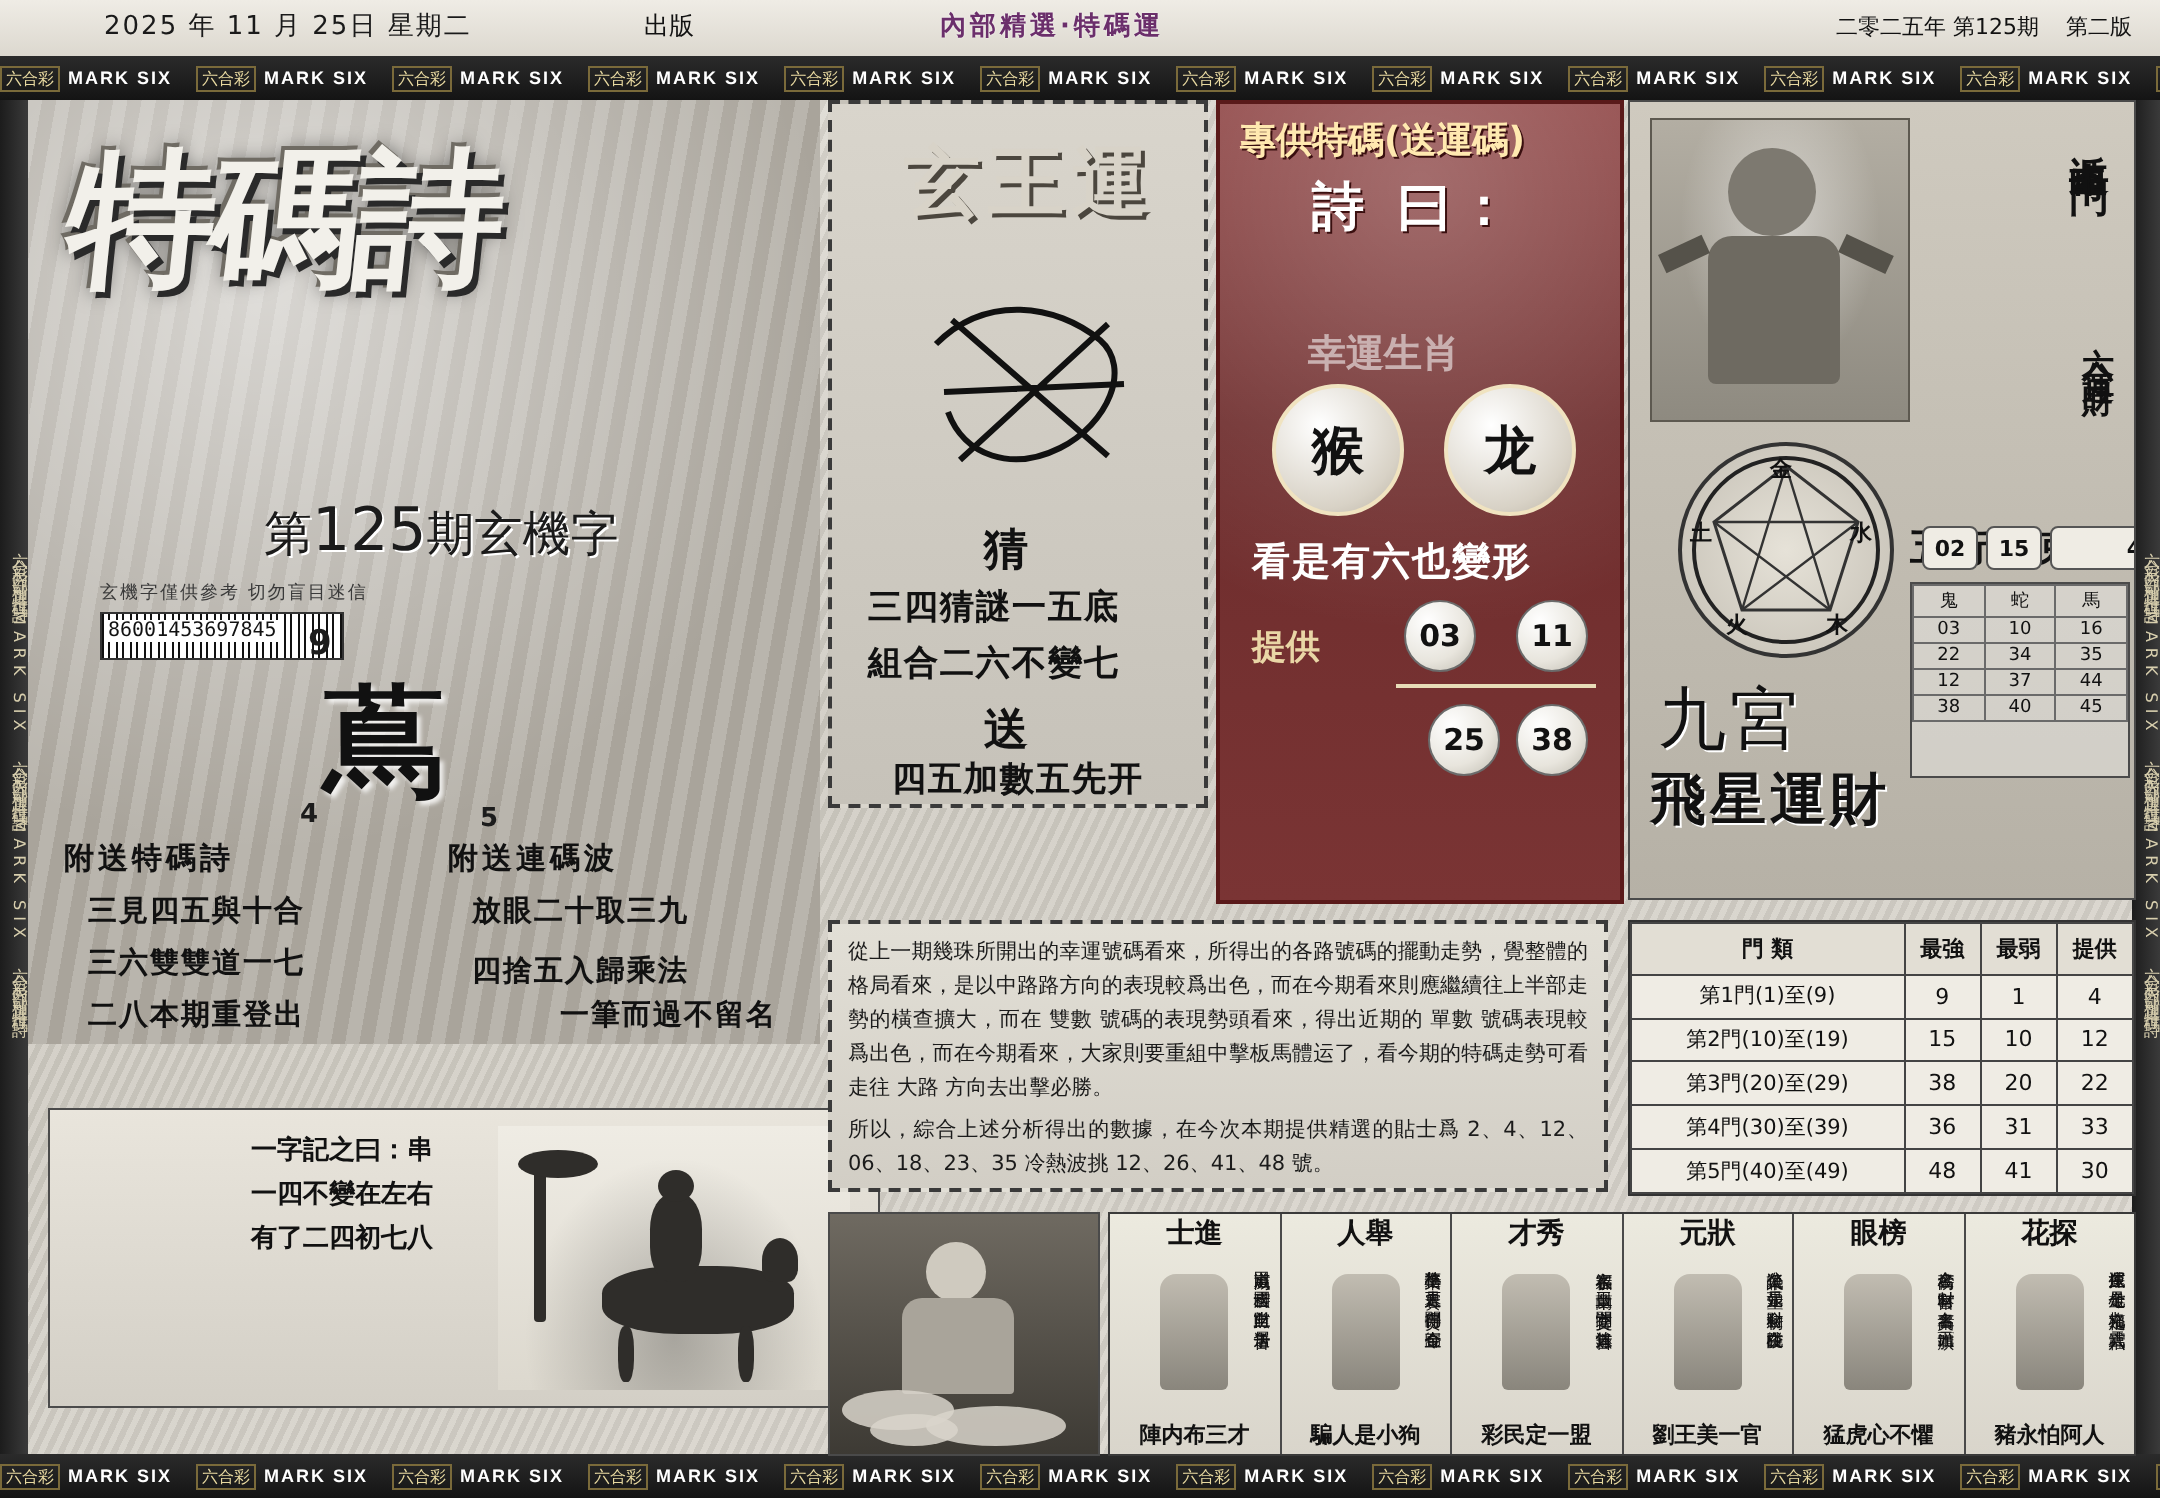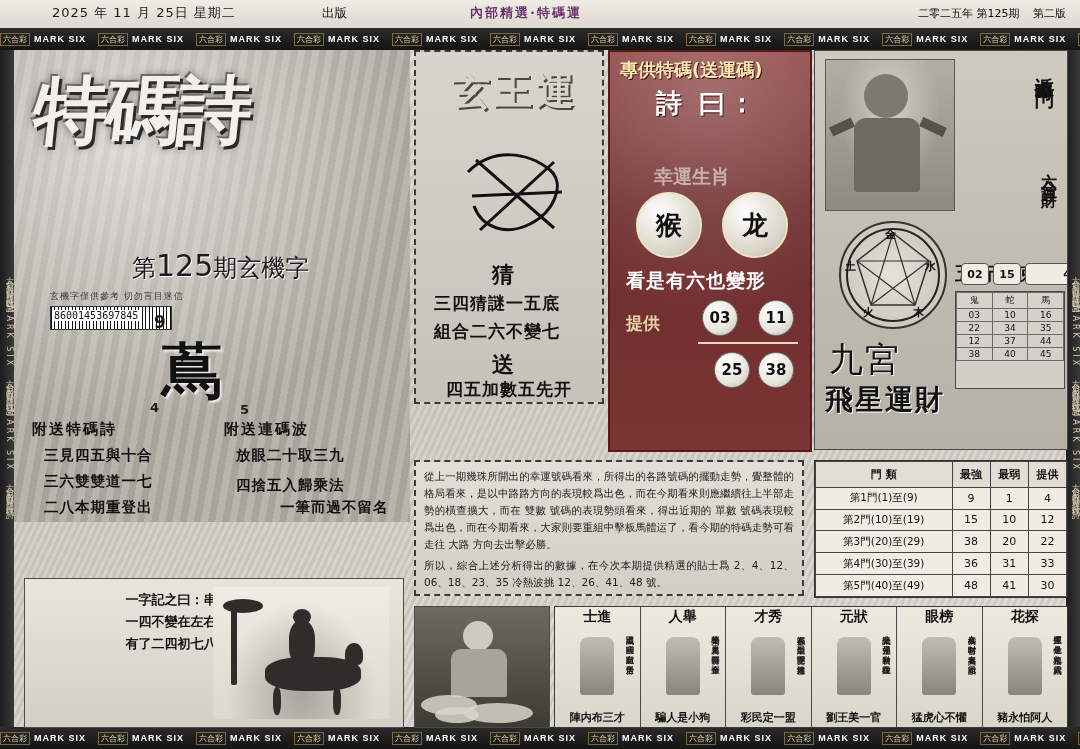--- a/index.html
+++ b/index.html
@@ -117,24 +117,25 @@
   .verse{position:absolute;font-size:14.5px;font-weight:bold;color:#111;letter-spacing:1px;}
   .v-l1{left:30px;top:396px;}
   .v-l2{left:30px;top:422px;}
   .v-l3{left:30px;top:448px;}
   .v-r1{left:222px;top:396px;}
   .v-r2{left:222px;top:426px;}
   .v-r3{left:222px;top:448px;margin-left:44px;}
 
   
   .leftpic{
-    position:absolute;left:10px;top:528px;width:378px;height:148px;
+    position:absolute;left:10px;top:504px;width:378px;height:148px;
     border:1px solid #4b4b4b;
     background:linear-gradient(#e9e5dc,#d3cfc6);
     overflow:hidden;
+    padding-left:36px;
   }
   .lp-text{position:absolute;left:86px;top:10px;width:120px;text-align:center;font-size:13px;line-height:22px;font-weight:bold;color:#111;}
   .lp-sign{position:absolute;right:8px;bottom:4px;font-size:8px;color:#333;writing-mode:vertical-rl;}
   .horseman{
     position:absolute;right:14px;top:8px;width:176px;height:132px;
     background:
       radial-gradient(ellipse at 50% 80%, rgba(0,0,0,.25), rgba(0,0,0,0) 60%),
       linear-gradient(#efece4,#dcd8ce);
   }
   .hm-s{position:absolute;background:#2f2d2a;border-radius:40%;}

